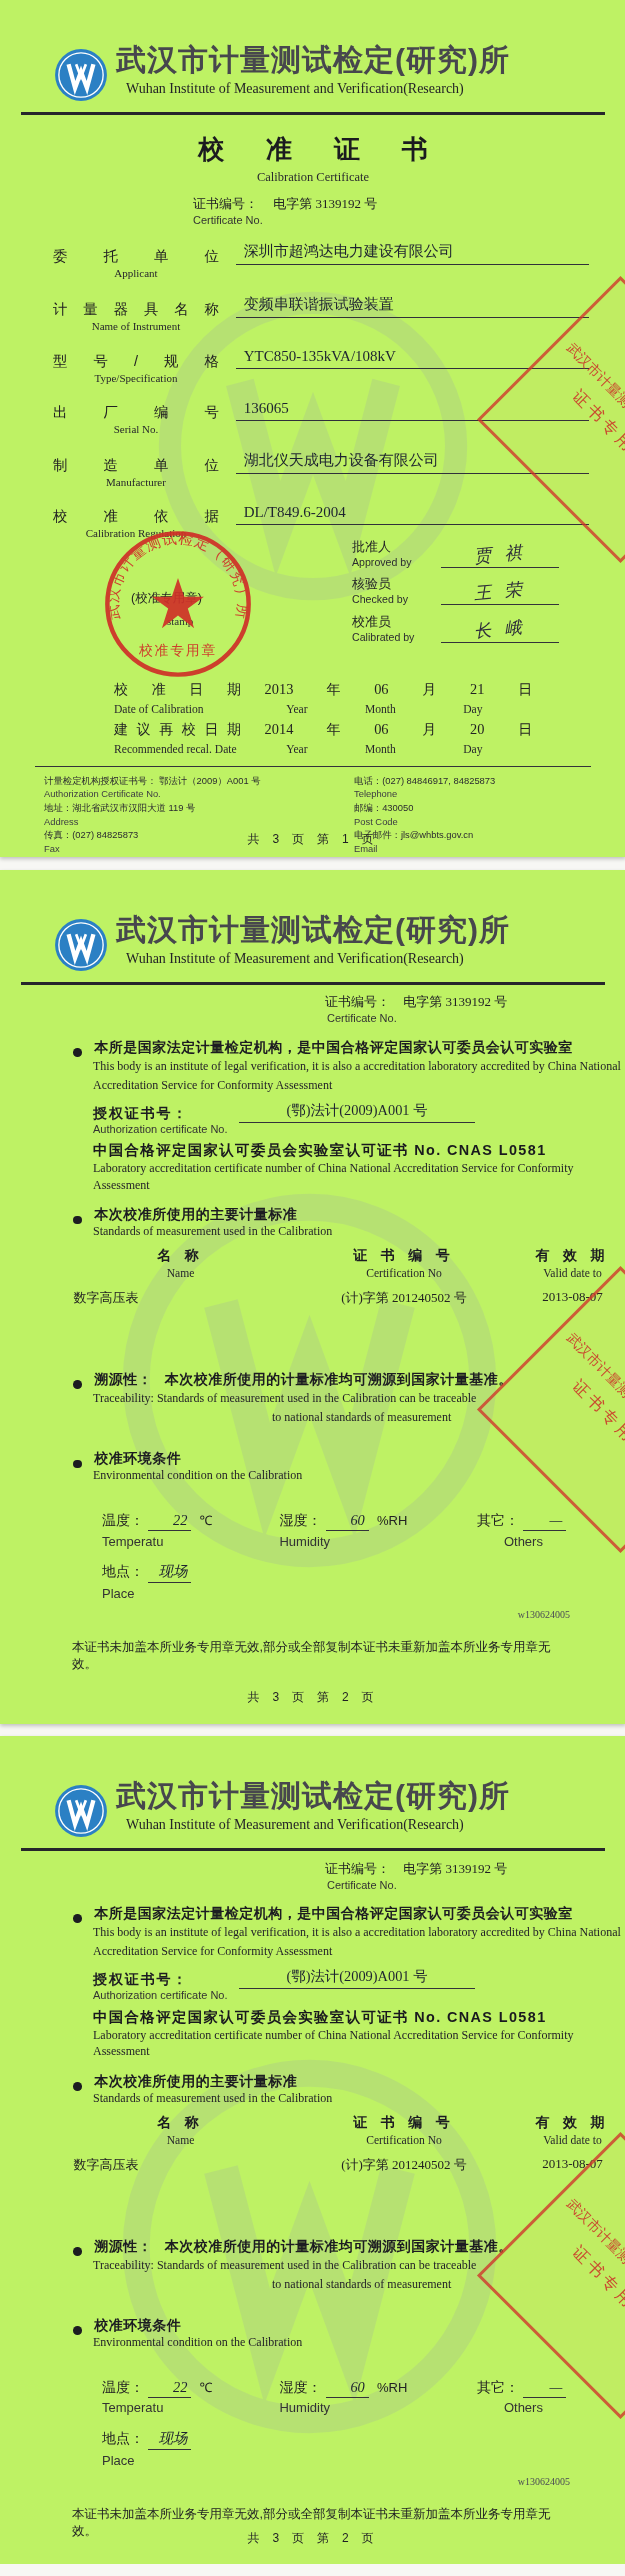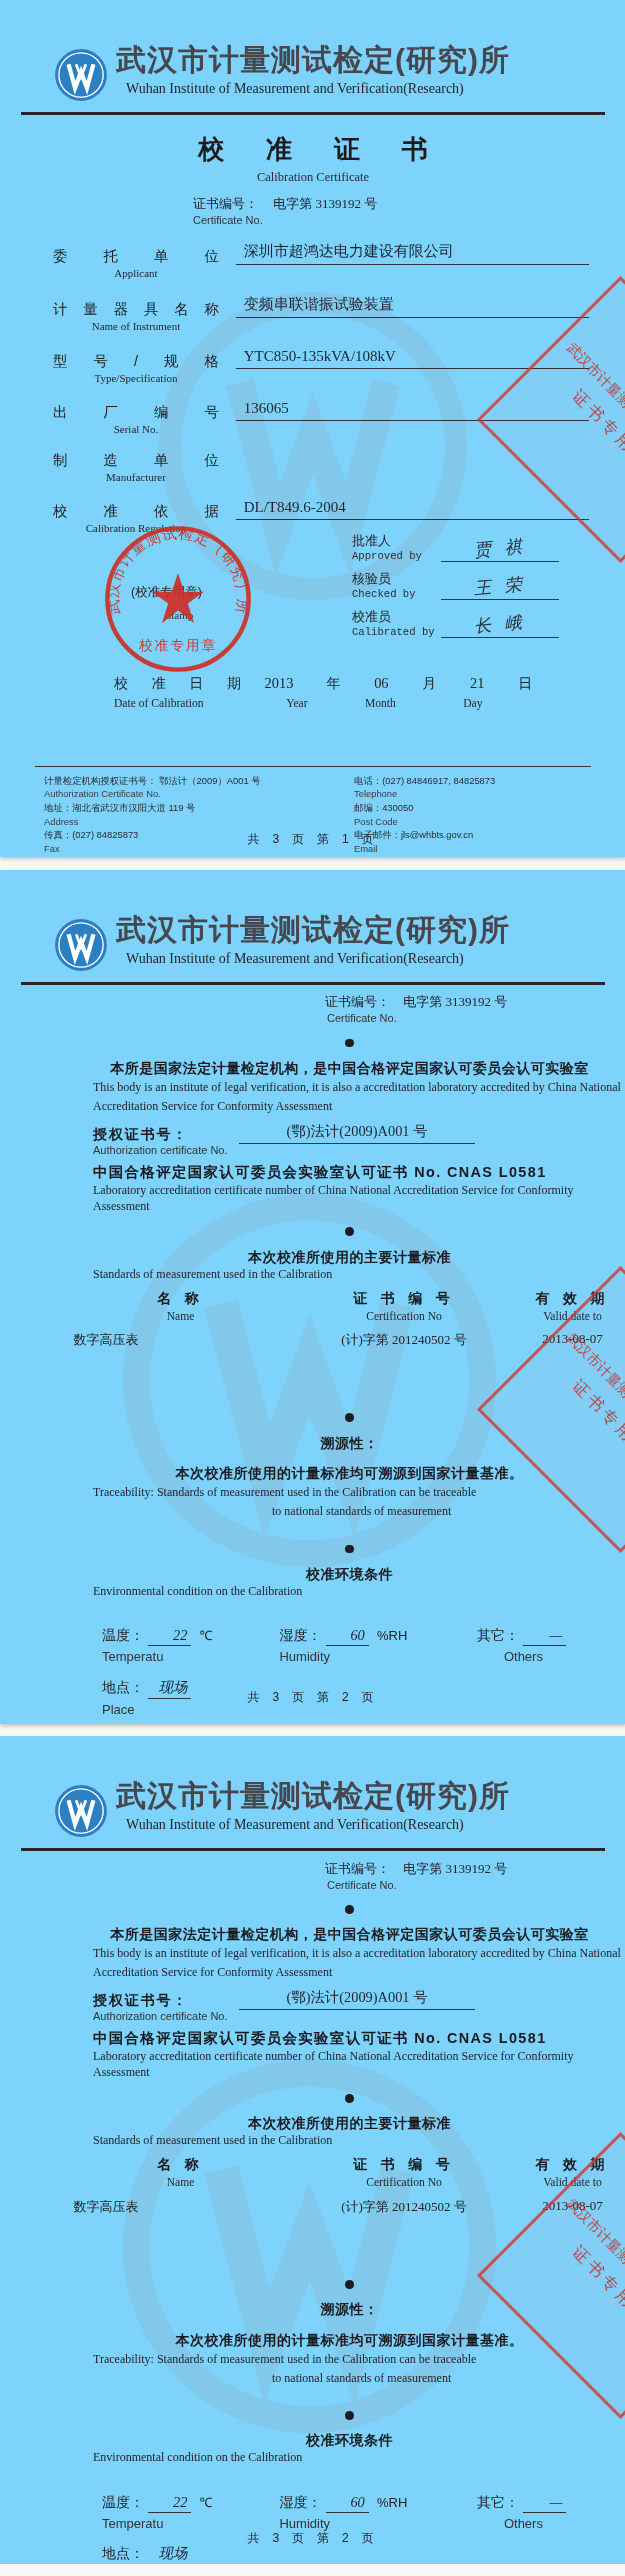--- a/index.html
+++ b/index.html
@@ -2,21 +2,21 @@
 <html><head>
 <meta charset="utf-8">
 <style>
   html,body { margin:0; padding:0; }
   body {
     width:626px; background:#f7f7f4;
     font-family:"Liberation Sans", sans-serif;
     color:#222; -webkit-font-smoothing:antialiased;
   }
   .page {
-    position:relative; width:626px; background:#7dd3fc;
+    position:relative; width:626px; background:#bef264;
     overflow:hidden; box-shadow:0 1.9px 3.9px rgba(0,0,0,.22);
   }
   .gap { height:12.5px; background:#f7f7f4; }
   .content { position:relative; z-index:1; height:100%; }
   .watermark { position:absolute; z-index:0; color:#99a0ad; opacity:.20; }
 
   
   .hdr { position:relative; height:115px; }
   .hdr-rule { position:absolute; left:21px; right:21px; bottom:0; height:2.9px; background:#26262b; }
   .hdr-logo { position:absolute; left:54px; top:48px; width:54px; height:54px; color:#2b80c4; }
@@ -45,21 +45,21 @@
 
   .stampzone { position:relative; height:144px; margin-top:-15.4px; }
   .stamp-cap-cn { position:absolute; left:131px; top:56px; font-size:12.5px; color:#222; }
   .stamp-cap-en { position:absolute; left:167px; top:81px; font-size:11px; color:#333;
                   font-family:"Liberation Serif", serif; }
   .round-stamp { position:absolute; left:102px; top:-5.8px; width:152px; height:152px; opacity:.92; }
   .sigs { position:absolute; left:352px; top:3.9px; width:207px; }
   .sig-row { display:flex; align-items:flex-end; margin-bottom:7.7px; }
   .sig-lab { width:89px; }
   .sig-lab-cn { font-size:13px; color:#1f1f24; }
-  .sig-lab-en { font-size:10.6px; color:#2c2c31; font-family:Liberation Mono, monospace; }
+  .sig-lab-en { font-size:10.6px; color:#2c2c31; font-family:Liberation Sans, sans-serif; }
   .sig-line { flex:1; border-bottom:1.3px solid #33333a; text-align:center; padding-bottom:1px; }
   .sig-ink { display:inline-block; transform:rotate(-5deg); font-family:"DejaVu Serif", serif;
              font-style:italic; font-size:17.3px; color:#2e2e3a; letter-spacing:3.9px; }
 
   .dates { margin:1.9px 0 0 114px; }
   .dgroup { margin-bottom:3.9px; }
   .dlab { display:inline-block; width:127px; font-size:14px; color:#1e1e23;
           text-align:justify; text-align-last:justify; vertical-align:bottom; }
   .dnum { display:inline-block; width:67px; text-align:center; font-size:14.4px;
           font-family:"Liberation Serif", serif; }
@@ -86,21 +86,21 @@
   .side-stamp { position:absolute; z-index:2; width:197px; height:197px;
                 border:3.4px solid rgba(208,52,44,.78); transform:rotate(45deg);
                 display:flex; flex-direction:column; justify-content:center; align-items:center;
                 gap:9.6px; color:rgba(203,44,38,.85); background:rgba(255,80,70,.03); }
   .side-stamp .l1 { font-size:14px; white-space:nowrap; }
   .side-stamp .l2 { font-size:16.4px; letter-spacing:3.9px; white-space:nowrap; }
 
   
   .certno-i { margin:8.7px 0 0 325px; font-size:13px; color:#1f1f24; }
   .certno-i-en { margin:1px 0 0 327px; font-size:11px; color:#333; }
-  .bullet-line { display:flex; align-items:center; gap:12.5px; margin-left:73px;flex-direction:column; }
+  .bullet-line { display:flex; align-items:flex-end; gap:12.5px; margin-left:73px; }
   .dot { width:8.7px; height:8.7px; border-radius:50%; background:#1c1c21; flex:0 0 auto; }
   .b-txt { font-size:14px; font-weight:700; color:#1c1c21; letter-spacing:0.5px; }
   .en-block { margin-left:93px; font-family:"Liberation Serif", serif; font-size:12px;
               color:#232328; line-height:1.6; }
   .auth-row { display:flex; align-items:flex-end; margin:5.8px 0 0 93px; }
   .auth-lab { font-size:14px; font-weight:700; letter-spacing:1.9px; color:#1c1c21; width:146px; }
   .auth-val { width:236px; border-bottom:1.5px solid #33333a; text-align:center; padding-bottom:1.9px;
               font-family:"Liberation Serif", serif; font-size:14.4px; color:#1d2330; }
   .auth-en { margin-left:93px; font-size:11px; color:#333; }
   .cnas { margin:6.7px 0 0 93px; font-size:14.4px; font-weight:700; letter-spacing:1.4px; color:#19191e; }
@@ -195,20 +195,21 @@
             <div class="flab-cn">出厂编号</div>
           <div class="flab-en">Serial No.</div>
           </div>
         <div class="fval">136065</div>
       </div>
       <div class="frow">
         <div class="flab">
             <div class="flab-cn">制造单位</div>
           <div class="flab-en">Manufacturer</div>
           </div>
+        <div class="fval">湖北仪天成电力设备有限公司</div>
       </div>
       <div class="frow">
         <div class="flab">
             <div class="flab-cn">校准依据</div>
           <div class="flab-en">Calibration Regulation</div>
           </div>
         <div class="fval">DL/T849.6-2004</div>
       </div>
     </div>
 
@@ -262,20 +263,37 @@
           <span class="dnum2">21</span>
           <span class="dunit">日</span>
         </div>
         <div>
           <span class="den-lab">Date of Calibration</span>
           <span class="den-y">Year</span>
           <span class="den-m">Month</span>
           <span class="den-d">Day</span>
         </div>
       </div>
+      <div class="dgroup">
+        <div>
+          <span class="dlab">建议再校日期</span>
+          <span class="dnum">2014</span>
+          <span class="dunit">年</span>
+          <span class="dnum2">06</span>
+          <span class="dunit">月</span>
+          <span class="dnum2">20</span>
+          <span class="dunit">日</span>
+        </div>
+        <div>
+          <span class="den-lab">Recommended recal. Date</span>
+          <span class="den-y">Year</span>
+          <span class="den-m">Month</span>
+          <span class="den-d">Day</span>
+        </div>
+      </div>
     </div>
 
     <div class="p1foot">
       <div class="p1foot-rule"></div>
       <div class="footcols">
         <div class="fcol left">
           <div>计量检定机构授权证书号：  鄂法计（2009）A001 号</div>
           <div class="en">Authorization Certificate No.</div>
           <div>地址：湖北省武汉市汉阳大道 119 号</div>
           <div class="en">Address</div>

